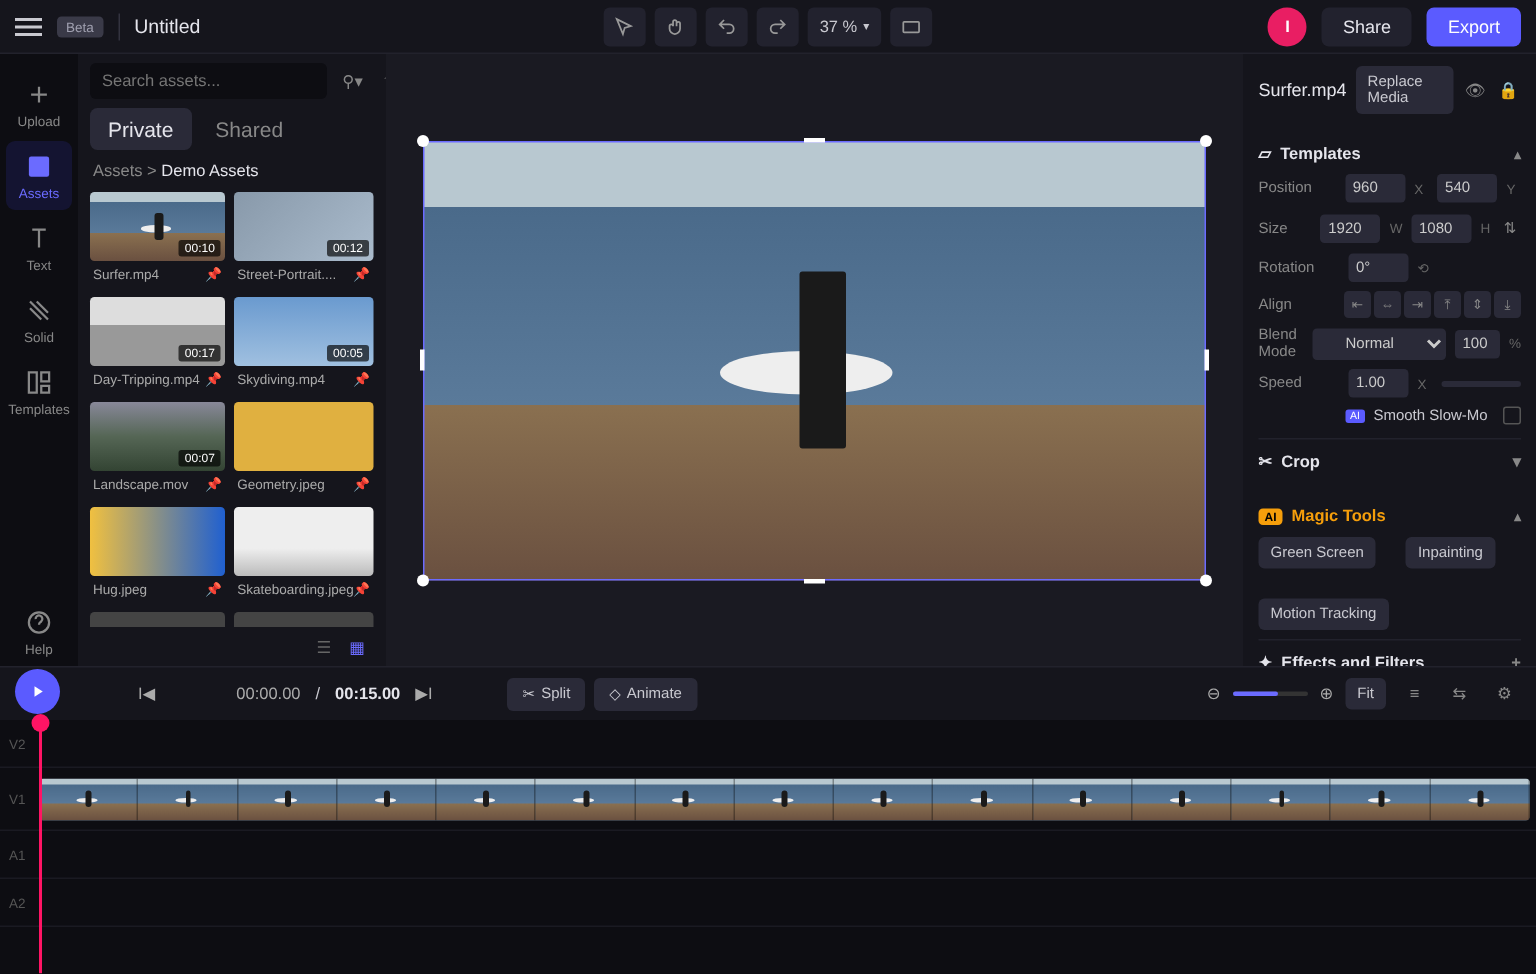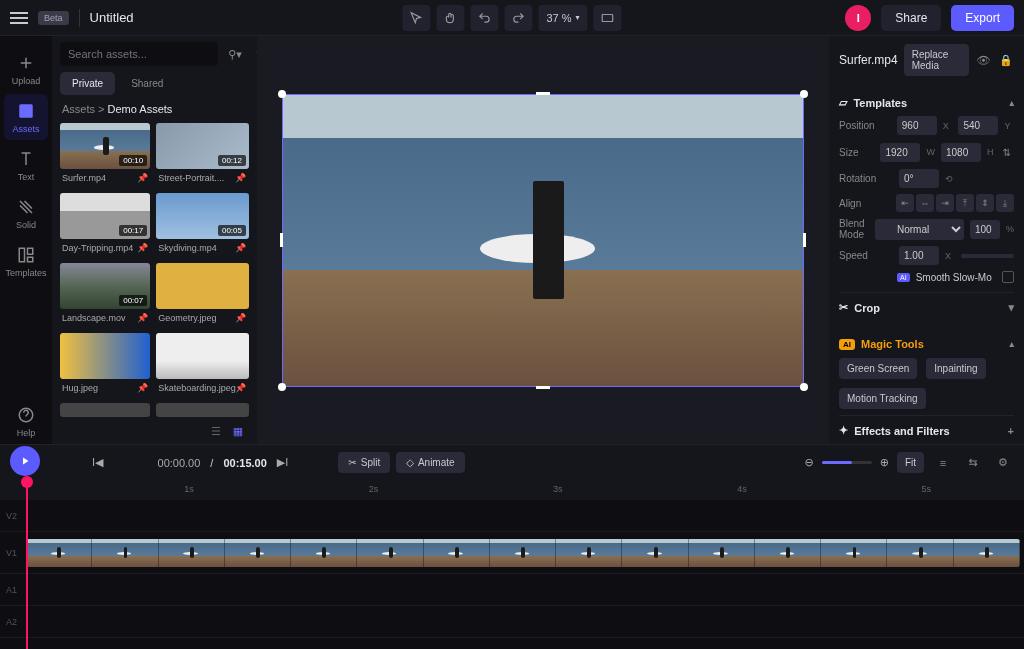--- a/index.html
+++ b/index.html
@@ -26,21 +26,21 @@
 .side-item svg { width:18px; height:18px; }
 .side-label { font-size:9px; }
 .side-spacer { flex:1; }
 
 .asset-panel { width:205px; background:#15151c; display:flex; flex-direction:column; }
 .search-row { padding:6px 8px; display:flex; gap:6px; align-items:center; }
 .search-input { flex:1; background:#0d0d12; border:none; color:#888; padding:6px 8px; border-radius:4px; font-size:11px; }
 .search-icons { display:flex; gap:2px; }
 .mini-btn { width:22px; height:22px; display:flex; align-items:center; justify-content:center; cursor:pointer; color:#888; border-radius:3px; }
 .tabs { display:flex; padding:0 8px; gap:4px; }
-.tab { padding:6px 12px; border-radius:5px; cursor:pointer; font-size:10px; color:#888; }
+.tab { padding:6px 12px; border-radius:5px; cursor:pointer; font-size:14px; color:#888; }
 .tab.active { background:#2a2a38; color:#e5e5ec; }
 .breadcrumb { padding:8px 10px; font-size:11px; color:#888; }
 .breadcrumb .cur { color:#e5e5ec; }
 .asset-grid { flex:1; overflow:hidden; padding:0 8px; display:grid; grid-template-columns:1fr 1fr; gap:6px; align-content:start; }
 .asset { position:relative; cursor:pointer; }
 .thumb { width:100%; height:46px; border-radius:3px; background:#333; position:relative; overflow:hidden; }
 .dur { position:absolute; right:3px; bottom:3px; background:#000a; color:#fff; font-size:8px; padding:1px 4px; border-radius:2px; }
 .asset-row { display:flex; align-items:center; justify-content:space-between; padding:4px 2px; font-size:9px; color:#aaa; }
 .asset-row .pin { color:#666; font-size:9px; }
 .view-toggle { display:flex; justify-content:flex-end; padding:4px 10px; gap:4px; }
@@ -70,21 +70,21 @@
 .prop-label { width:54px; color:#888; }
 .num-input { background:#2a2a38; border:none; color:#ccc; width:40px; padding:4px 5px; border-radius:3px; font-size:10px; text-align:left; }
 .suffix { color:#666; font-size:9px; width:10px; }
 .align-btns { display:flex; gap:2px; }
 .align-btn { width:18px; height:18px; background:#2a2a38; border-radius:3px; cursor:pointer; display:flex; align-items:center; justify-content:center; color:#888; font-size:9px; }
 .select-input { background:#2a2a38; border:none; color:#ccc; padding:4px 18px; border-radius:3px; font-size:10px; flex:1; }
 .check-row { display:flex; align-items:center; gap:6px; font-size:10px; padding:3px 0 3px 58px; }
 .checkbox-ui { width:12px; height:12px; border:1px solid #555; border-radius:2px; margin-left:auto; cursor:pointer; }
 .ai-badge { background:#f59e0b; color:#000; font-size:8px; padding:1px 4px; border-radius:3px; font-weight:700; }
 .magic-title { color:#f59e0b; }
-.tool-pills { display:flex; gap:9px; flex-wrap:wrap; margin-top:4px; }
+.tool-pills { display:flex; gap:20px; flex-wrap:wrap; margin-top:4px; }
 .pill { background:#2a2a38; padding:5px 8px; border-radius:4px; font-size:10px; cursor:pointer; white-space:nowrap; }
 .sec-collapsed { display:flex; align-items:center; gap:6px; font-size:11px; color:#e5e5ec; font-weight:600; padding:8px 0; border-top:1px solid #22222c; cursor:pointer; }
 .sec-collapsed .chev { margin-left:auto; color:#888; }
 .plus { margin-left:auto; color:#888; }
 
 .controls { height:36px; background:#15151c; display:flex; align-items:center; padding:0 10px; gap:10px; border-top:1px solid #22222c; }
 .play-btn { width:30px; height:30px; background:#5b5bff; border-radius:50%; display:flex; align-items:center; justify-content:center; cursor:pointer; margin-top:-3px; }
 .play-btn svg { width:12px; height:12px; fill:#fff; }
 .ctrl-btn { cursor:pointer; color:#aaa; display:flex; align-items:center; }
 .time-cur { color:#aaa; font-size:11px;margin-left:44px; }
@@ -439,27 +439,20 @@
     <div class="zoom-slider"></div>
     <div class="ctrl-btn">⊕</div>
     <div class="ctrl-pill" style="padding:5px 8px">Fit</div>
     <div class="mini-btn">≡</div>
     <div class="mini-btn">⇆</div>
     <div class="mini-btn">⚙</div>
   </div>
 </div>
 
 <div class="timeline" style="height:169px">
-  <div class="ruler">
-    <span class="tick" style="left:18%">1s</span>
-    <span class="tick" style="left:36%">2s</span>
-    <span class="tick" style="left:54%">3s</span>
-    <span class="tick" style="left:72%">4s</span>
-    <span class="tick" style="left:90%">5s</span>
-  </div>
   <div class="playhead"></div>
   <div class="track">
       <span class="track-label">V2</span>
     </div>
   <div class="track" style="height:42px">
     <span class="track-label">V1</span>
     <div class="clip">
 
       <div class="clip-thumbs">
         <div class="clip-thumb surfer-bg"></div>

